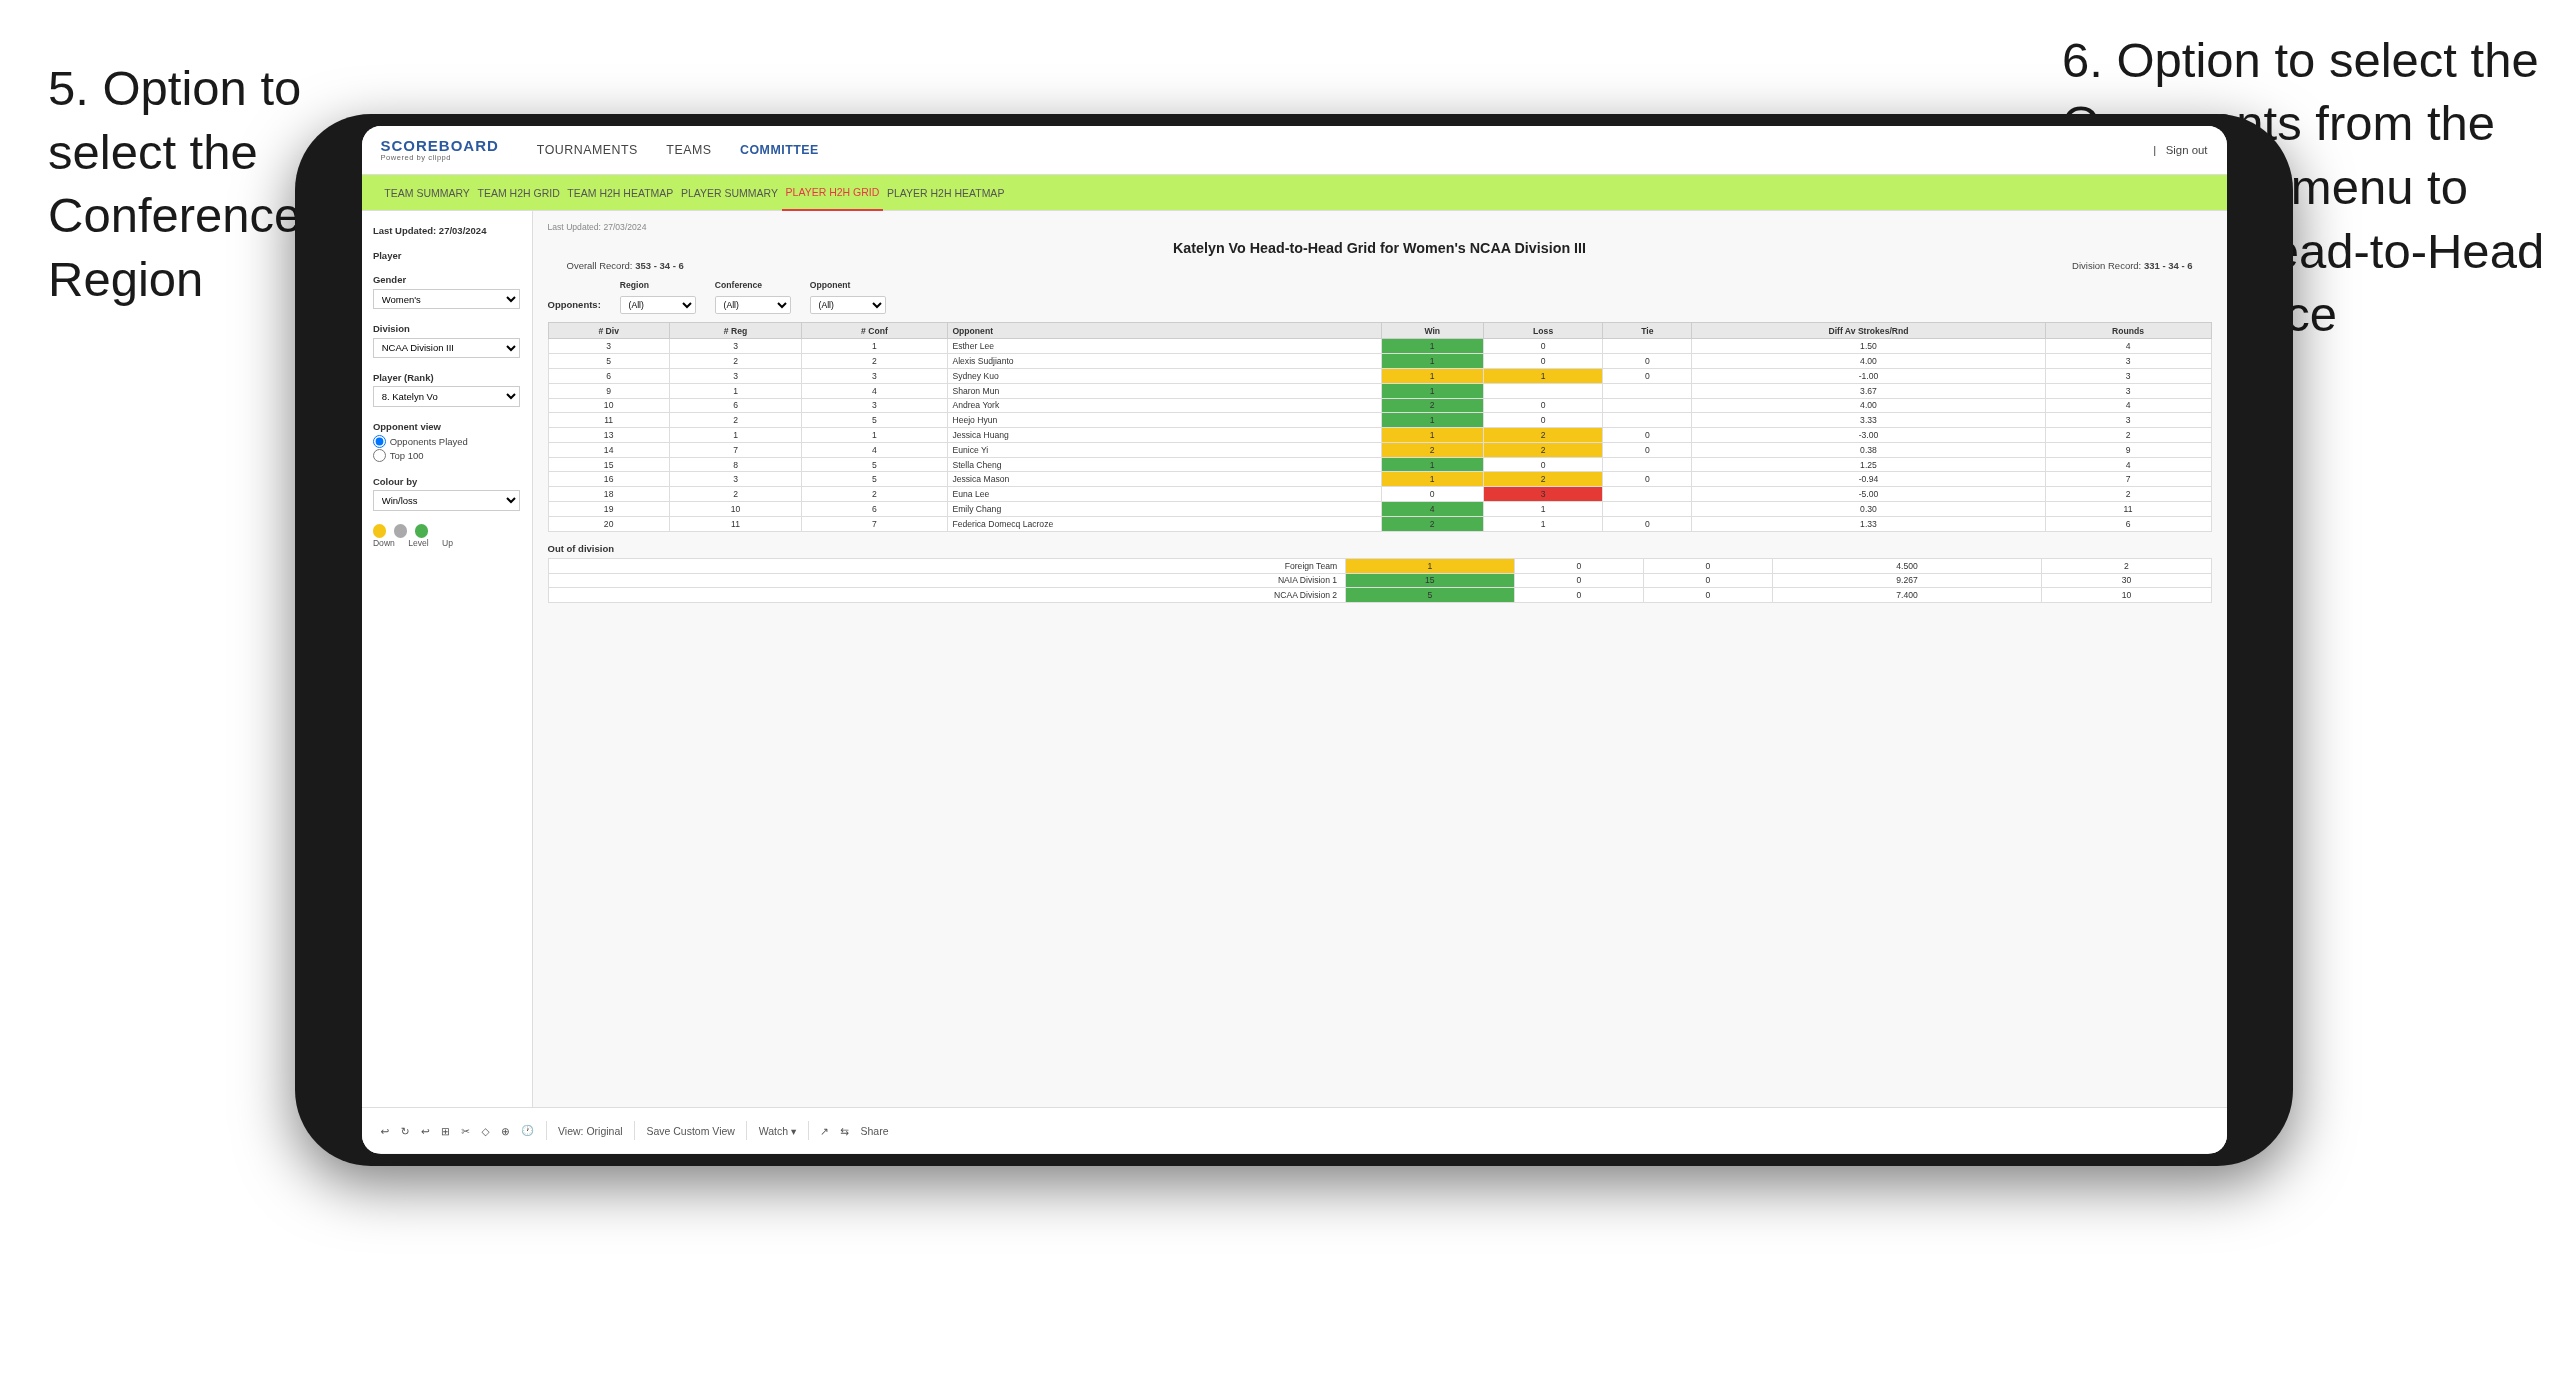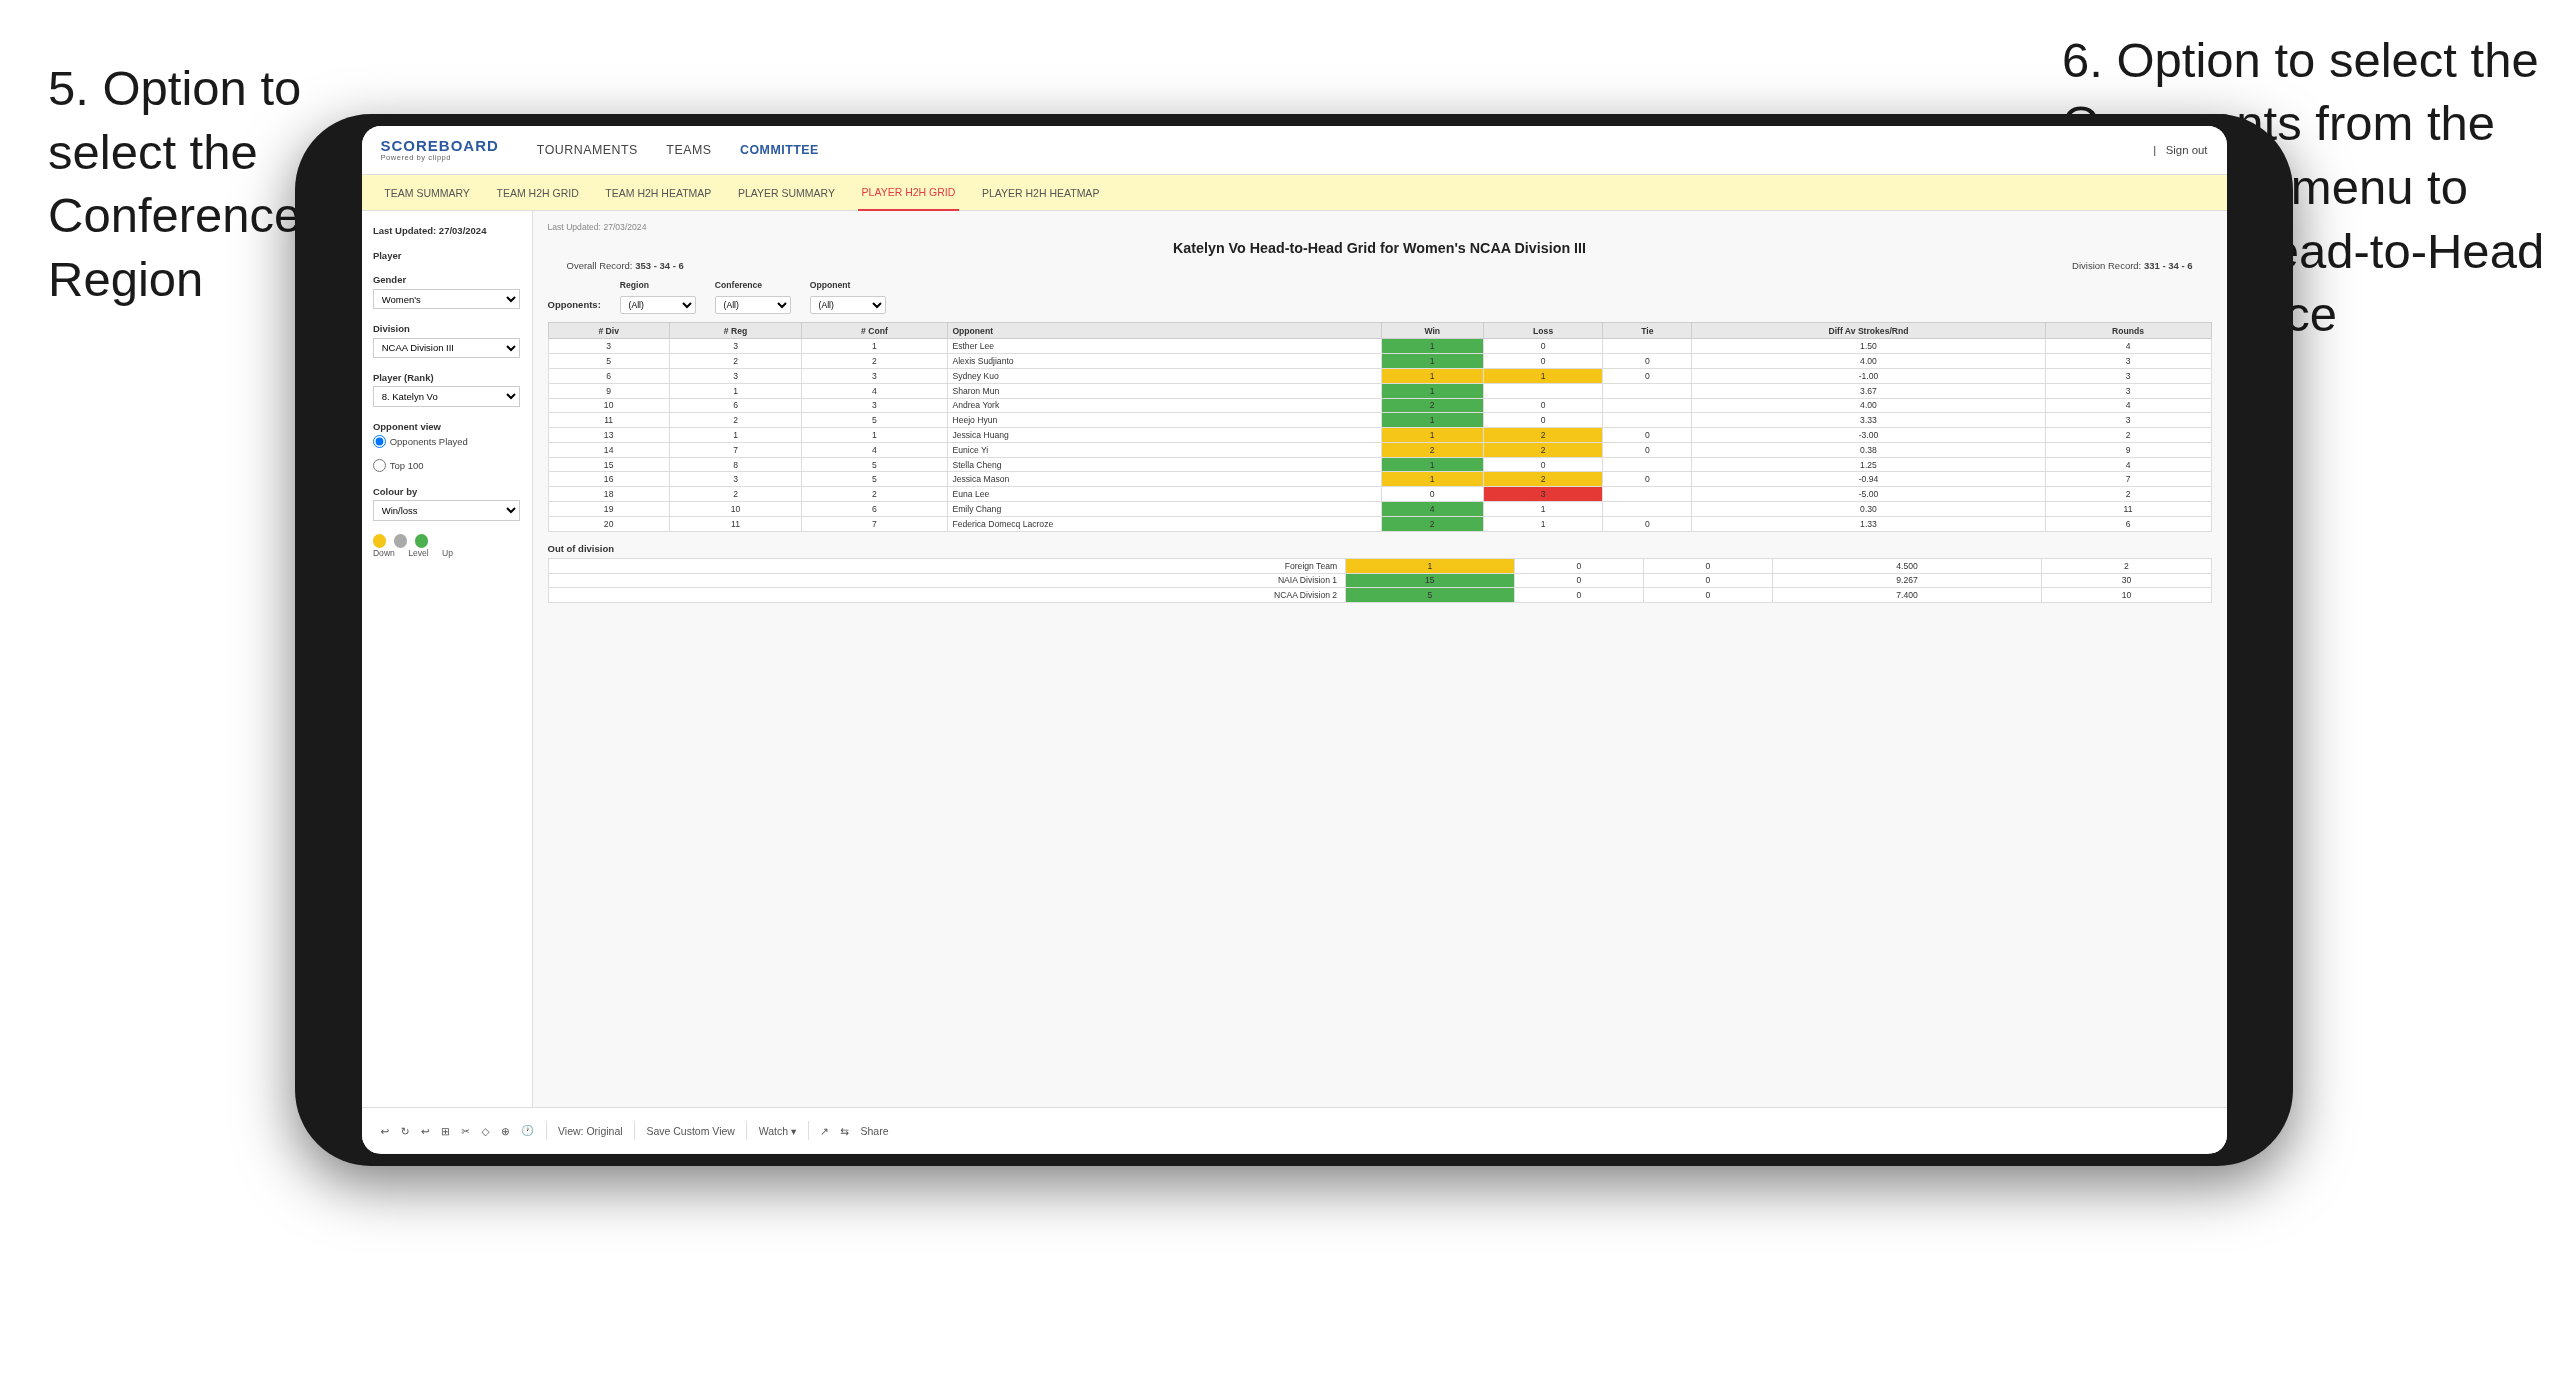--- a/index.html
+++ b/index.html
@@ -106,27 +106,26 @@
       margin-left: auto;
       display: flex;
       align-items: center;
       gap: 9.5px;
       font-size: 11.4px;
       color: #444;
     }
 
     
     .sub-nav {
-      background: #fef9c3;
+      background: #bef264;
       border-bottom: 1px solid #ddd;
       height: 36px;
       display: flex;
       align-items: flex-start;
       padding: 0 19px;
-      gap: 19px;
     }
 
     .sub-nav-link {
       font-size: 10.5px;
       color: #555;
       text-decoration: none;
       padding: 0 3.8px;
       height: 36px;
       display: flex;
       align-items: center;
@@ -172,21 +171,21 @@
       font-size: 9.5px;
       padding: 2.9px 3.8px;
       border: 1px solid #ccc;
       border-radius: 0;
       background: #fff;
     }
 
     .sidebar-radio-group {
       display: flex;
       flex-direction: column;
-      gap: 11px;
+      gap: 1px;
       margin-top: 0;
     }
 
     .sidebar-radio {
       font-size: 9.5px;
       color: #444;
       display: flex;
       align-items: center;
       gap: 3.8px;
     }

